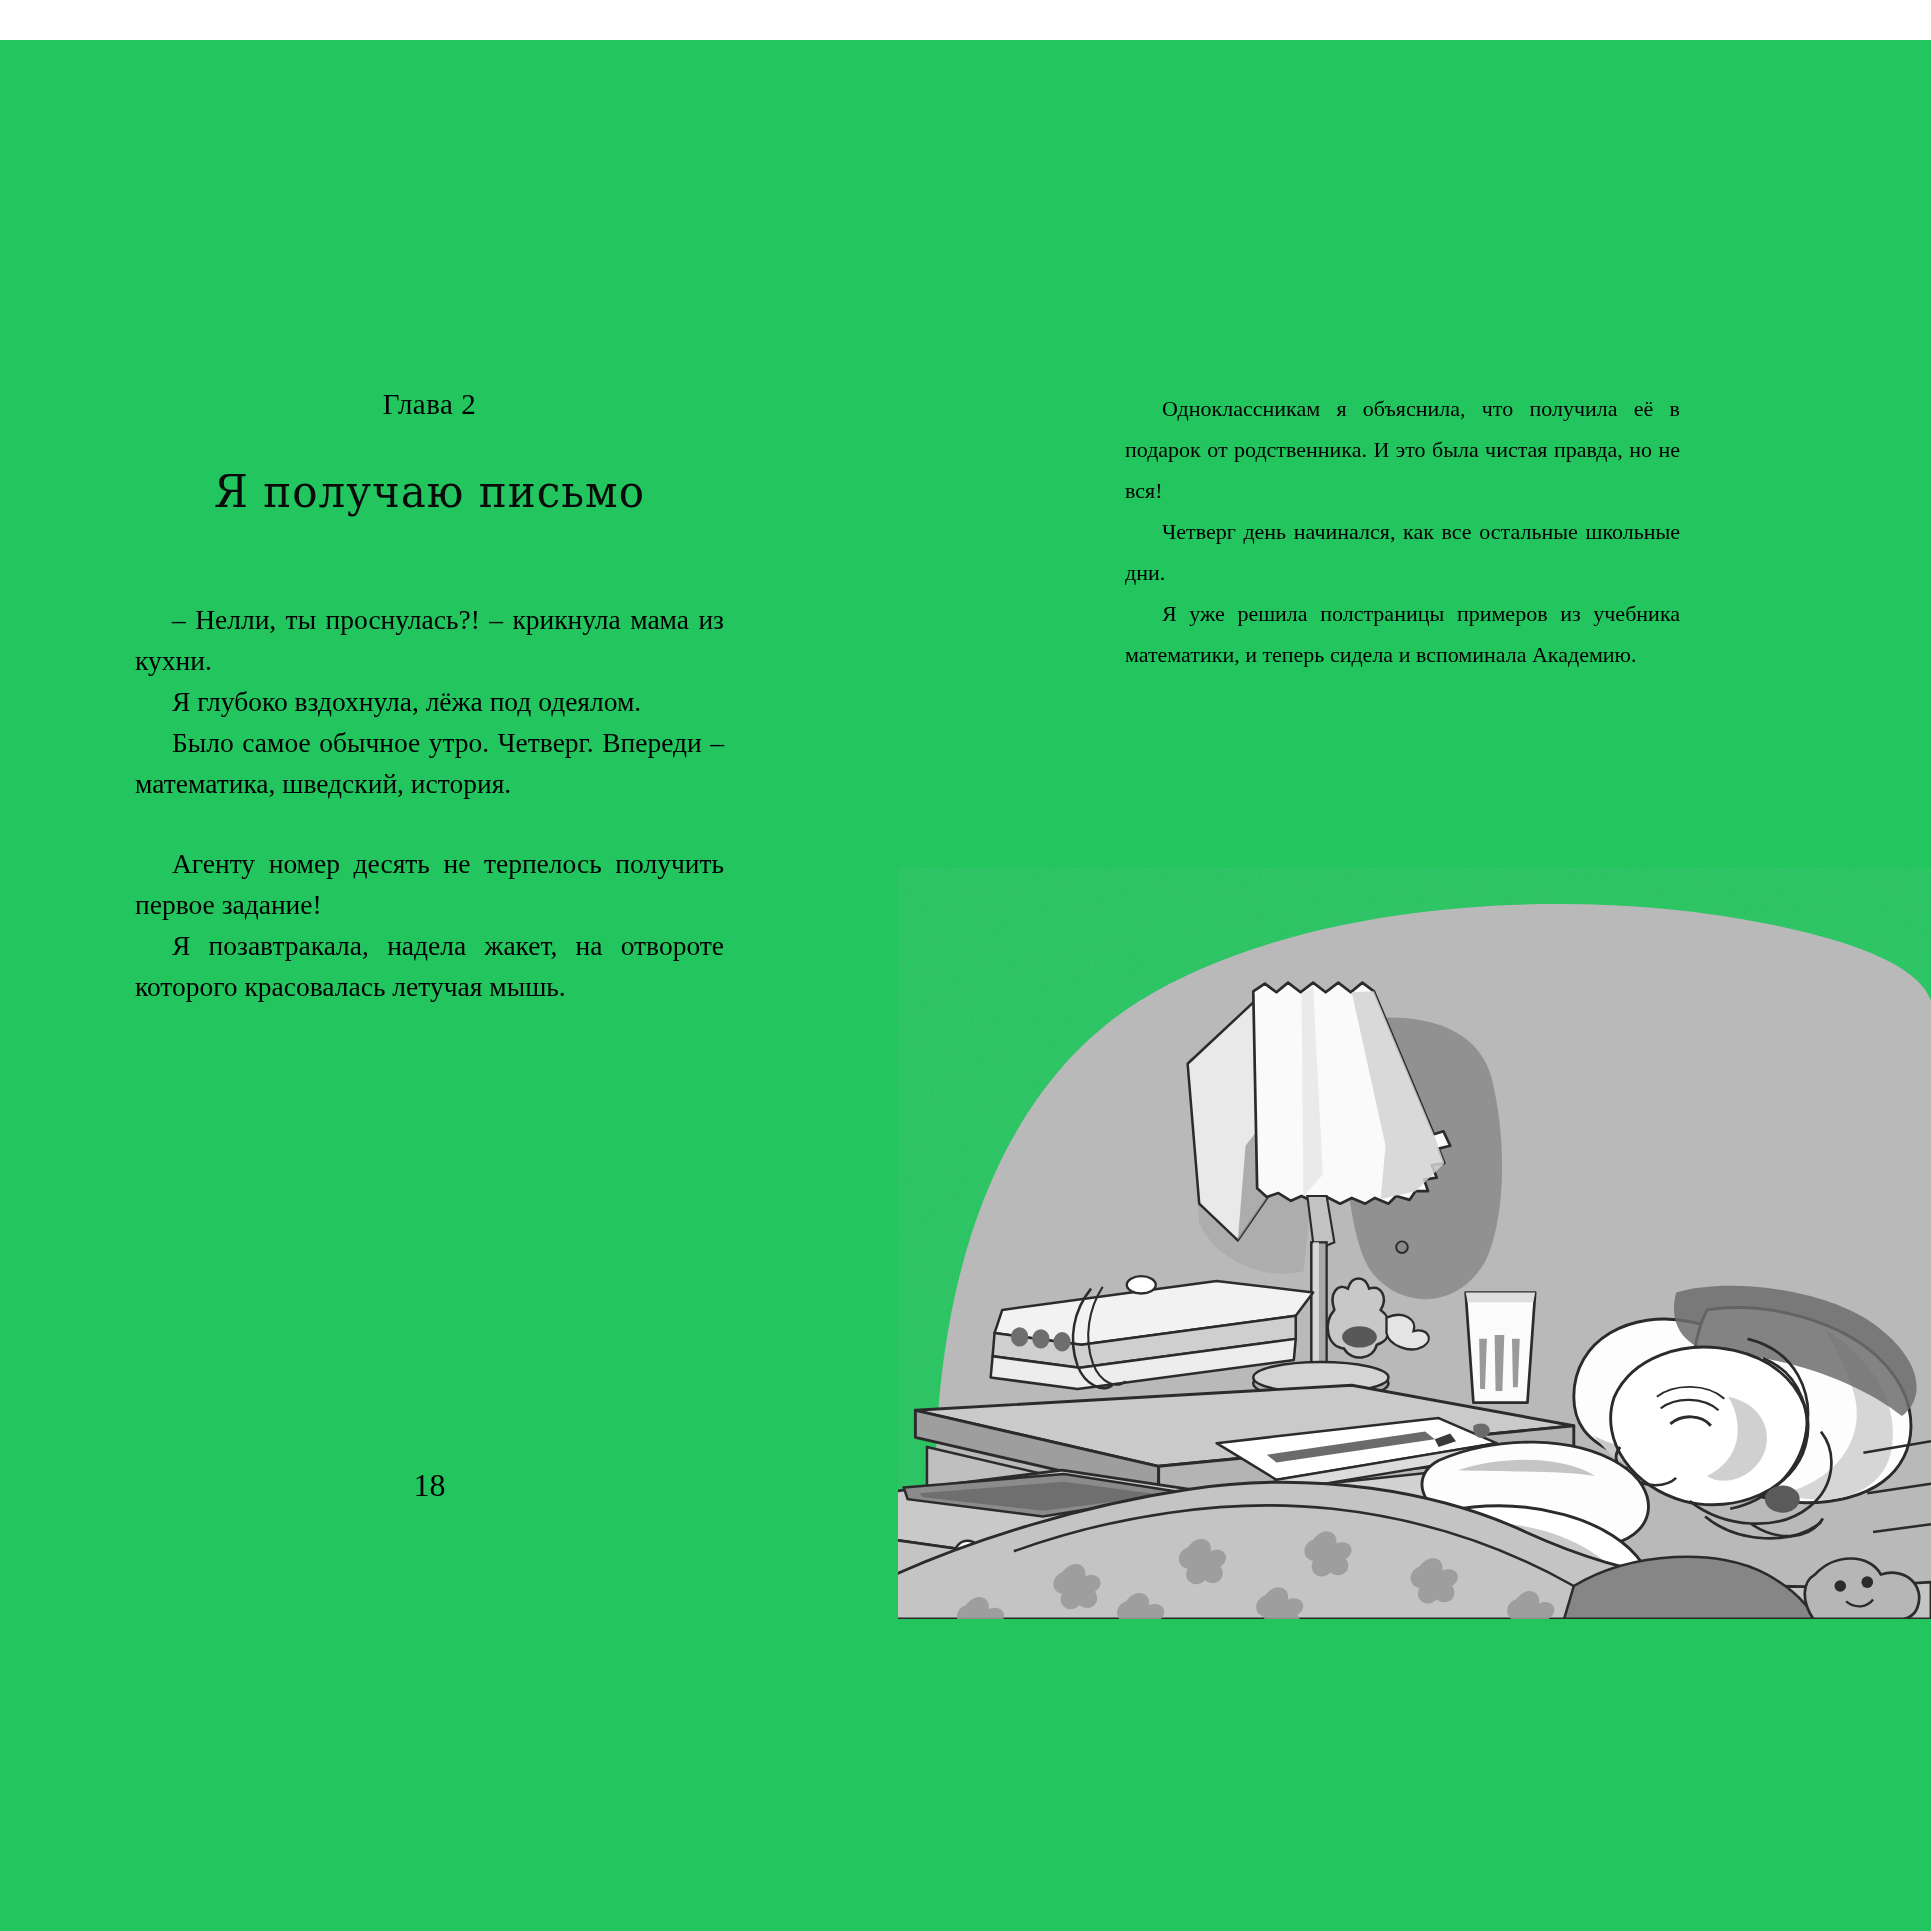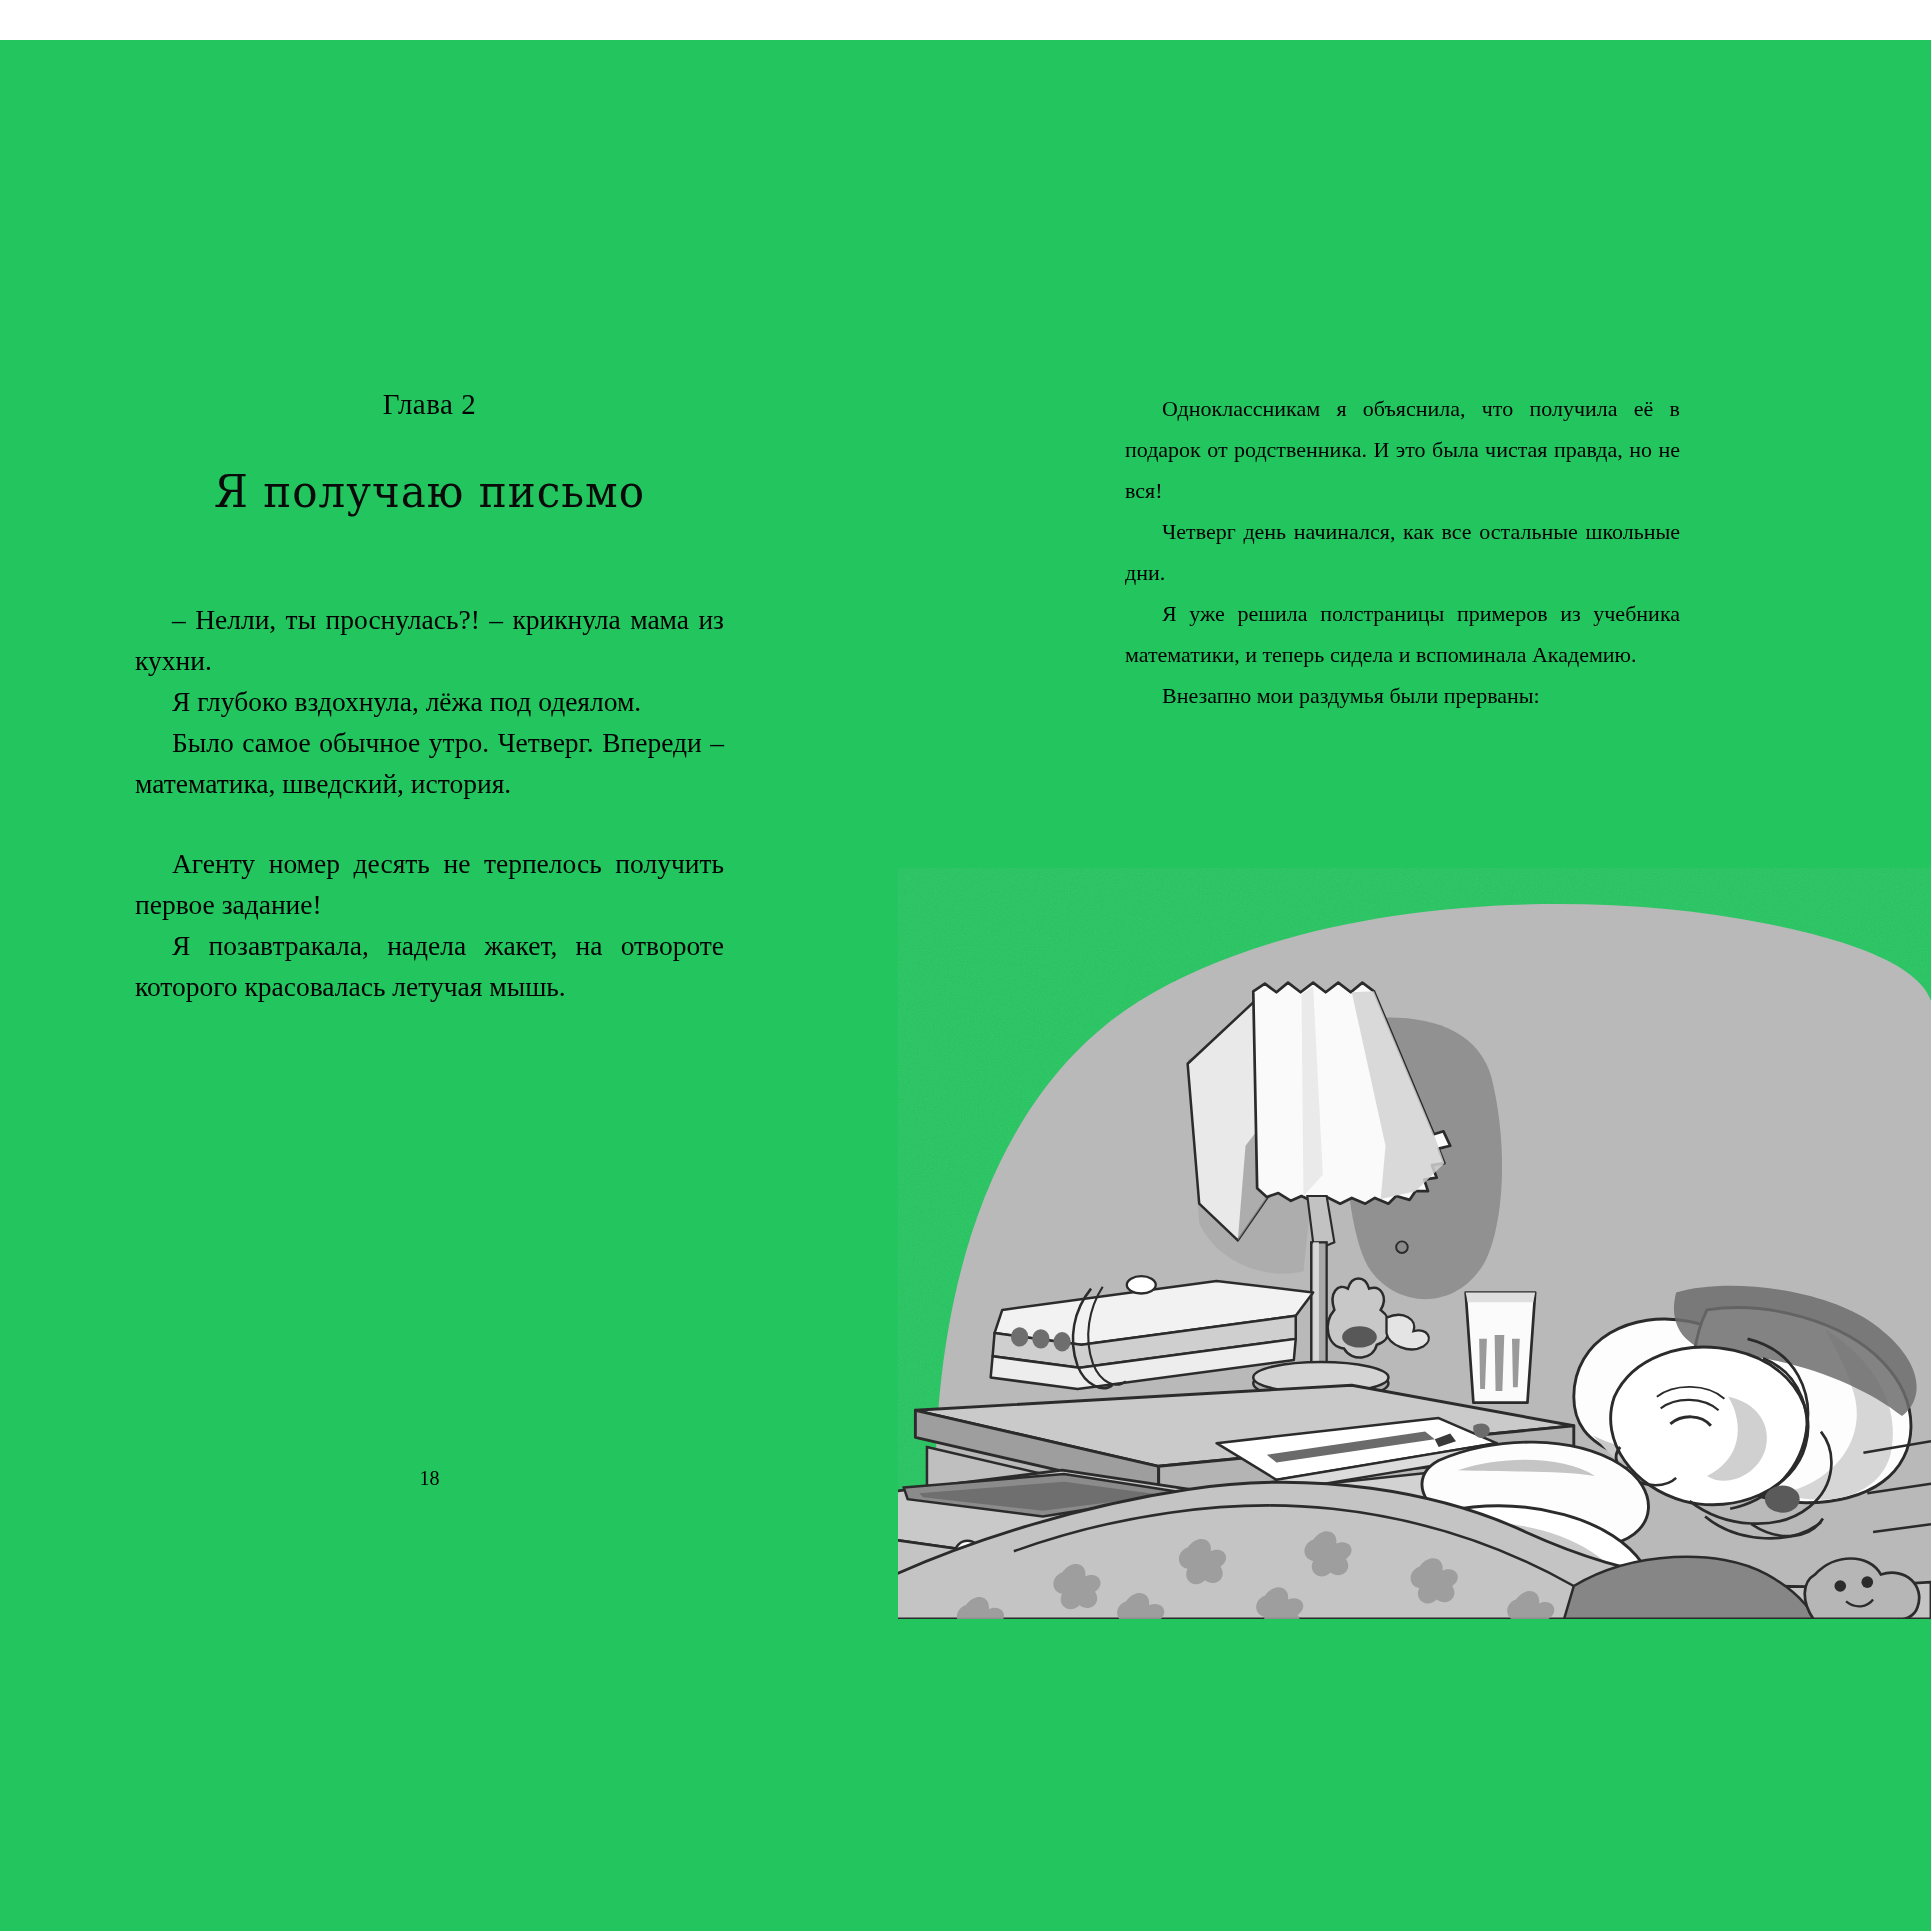--- a/index.html
+++ b/index.html
@@ -55,21 +55,21 @@
   .body-block + .body-block{ margin-top:39px; }
   .caps{ font-size:27.5px; }
   .b{ font-weight:bold; }
   .bi{ font-weight:bold; font-style:italic; }
 
   .folio{
     position:absolute;
     left:135px; top:1427px;
     width:589px;
     text-align:center;
-    font-size:20px;
+    font-size:32px;
   }
 
   
   .page-right{
     position:absolute;
     left:1125px; top:348px;
     width:555px;
   }
   .page-right p{
     margin:0;
@@ -116,21 +116,20 @@
 
     </div>
   </div>
 
   <div class="folio">18</div>
 
   <div class="page-right">
     <p>Одноклассникам я объяснила, что получила её в подарок от родственника. И это была чистая правда, но не вся!</p>
     <p>Четверг день начинался, как все остальные школьные дни.</p>
     <p>Я уже решила полстраницы примеров из учебника математики, и теперь сидела и вспоминала Академию.</p>
-    <p>Внезапно мои раздумья были прерваны:</p>
   </div>
 
   <div class="illus">
     <svg viewBox="0 0 1070 790" xmlns="http://www.w3.org/2000/svg">
       <defs>
         <filter id="grain" x="-5%" y="-5%" width="110%" height="110%">
           <feTurbulence type="fractalNoise" baseFrequency="0.9" numOctaves="3" result="n"></feTurbulence>
           <feColorMatrix in="n" type="saturate" values="0"></feColorMatrix>
           <feComponentTransfer result="g">
             <feFuncA type="linear" slope="0.16"></feFuncA>

